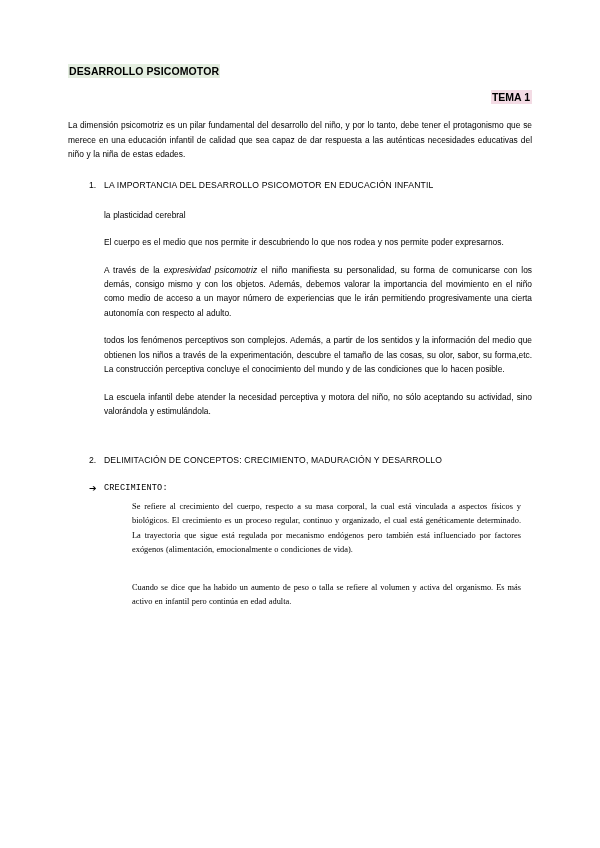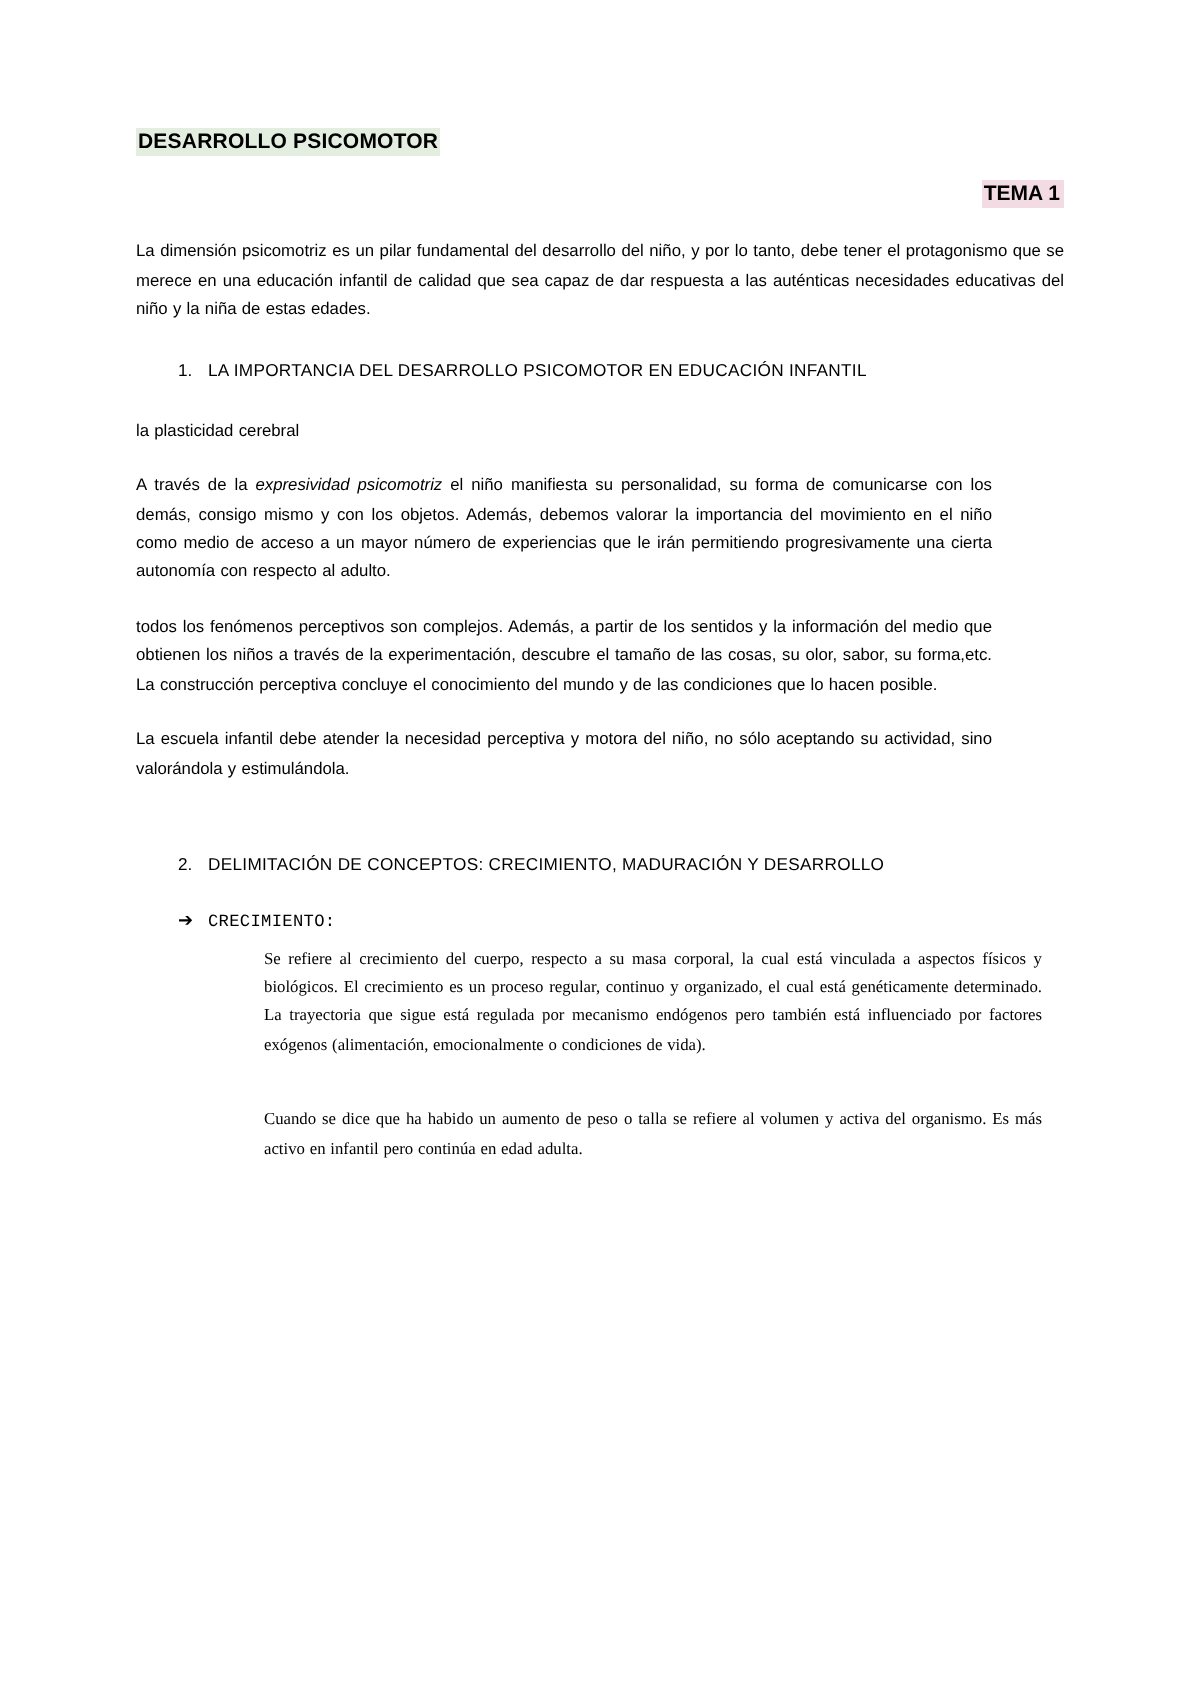--- a/index.html
+++ b/index.html
@@ -86,20 +86,21 @@
     width: 15px;
     flex: 0 0 15px;
   }
   .numbered .numtext {
     flex: 1 1 auto;
     letter-spacing: 0.15px;
   }
 
   
   .indent1 {
+    margin-left: 36px;
     width: 428px;
   }
 
   
   .arrow-row {
     display: flex;
     font-size: 8.6px;
     line-height: 1.5;
     margin: 0 0 4px 0;
     padding-left: 21px;
@@ -140,20 +141,21 @@
 
     <p class="para intro">La dimensión psicomotriz es un pilar fundamental del desarrollo del niño, y por lo tanto, debe tener el protagonismo que se merece en una educación infantil de calidad que sea capaz de dar respuesta a las auténticas necesidades educativas del niño y la niña de estas edades.</p>
 
     <div class="numbered">
       <span class="num">1.</span>
       <span class="numtext">LA IMPORTANCIA DEL DESARROLLO PSICOMOTOR EN EDUCACIÓN INFANTIL</span>
     </div>
 
     <p class="para indent1">la plasticidad cerebral</p>
 
+    <p class="para indent1">El cuerpo es el medio que  nos permite ir descubriendo lo que nos rodea y nos permite poder expresarnos.</p>
 
     <p class="para indent1"><span>A través de la </span><em class="ital">expresividad psicomotriz</em><span> el niño manifiesta su personalidad, su forma de comunicarse con los demás, consigo mismo y con los objetos. Además, debemos valorar la importancia del movimiento en el niño como medio de acceso a un mayor número de experiencias que le irán permitiendo progresivamente una cierta autonomía con respecto al adulto.</span></p>
 
 
     <p class="para indent1">todos los fenómenos perceptivos son complejos. Además, a partir de los sentidos y la información del medio que obtienen los niños a través de la experimentación, descubre el tamaño de las cosas, su olor, sabor,  su forma,etc. La construcción perceptiva concluye el conocimiento del mundo y de las condiciones que lo hacen posible.</p>
 
 
     <p class="para indent1">La escuela infantil debe atender la necesidad perceptiva y motora del niño, no sólo aceptando su actividad, sino valorándola y estimulándola.</p>
 
 

